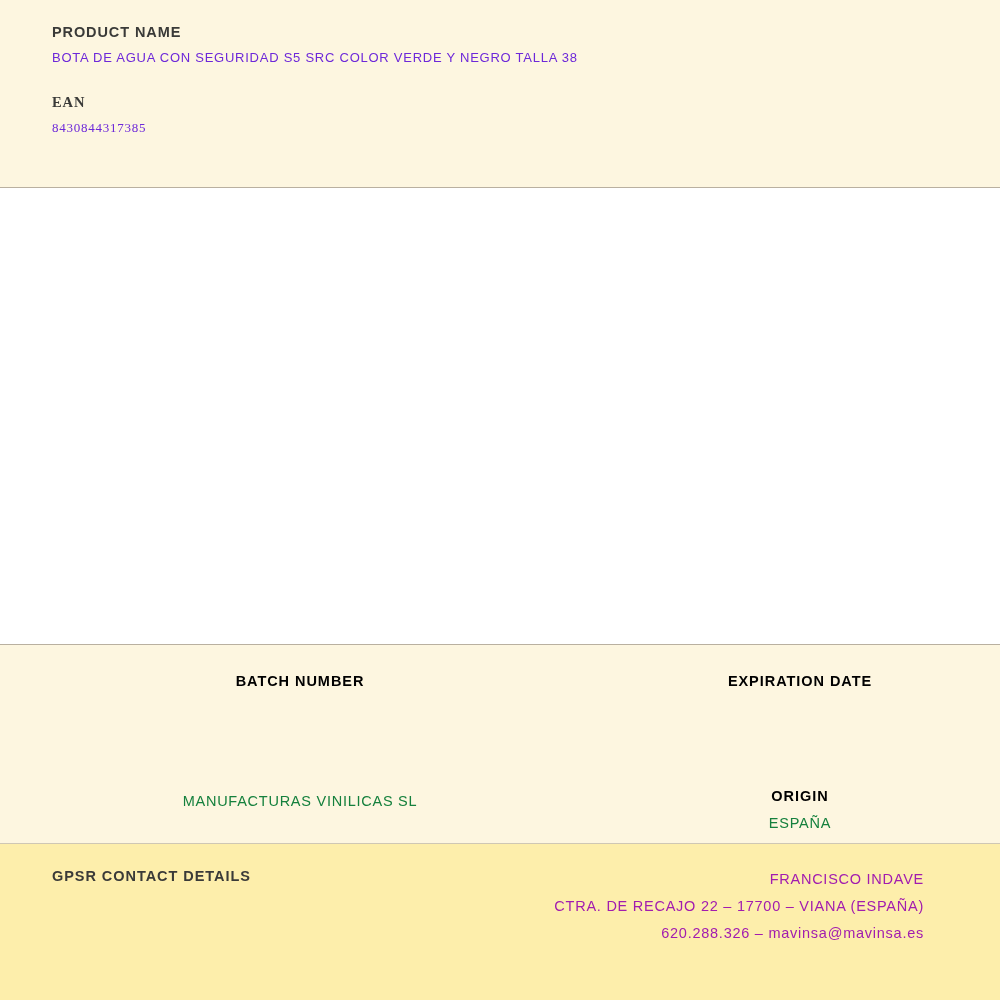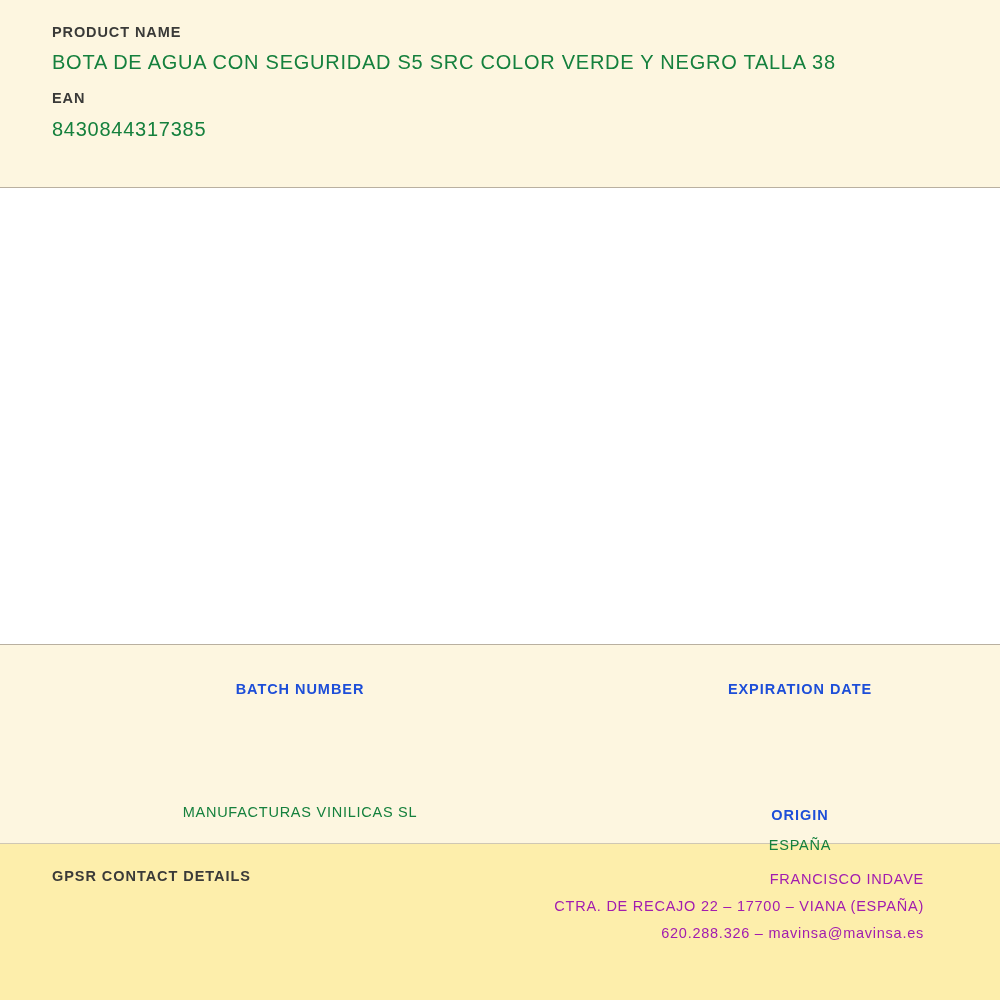--- a/index.html
+++ b/index.html
@@ -28,27 +28,27 @@
   }
   .field-label {
     font-size: 14.5px;
     font-weight: bold;
     letter-spacing: 0.9px;
     color: #3a3a38;
     margin: 0 0 9px 0;
     line-height: 1.2;
   }
   .field-value {
-    font-size: 20px;
+    font-size: 13px;
     letter-spacing: 0.75px;
-    color: #15803d;
+    color: #6d28d9;
     margin: 0;
     line-height: 1.2;
   }
-  .field-group + .field-group { margin-top: 16px; }
+  .field-group + .field-group { margin-top: 28px; font-family: Liberation Serif, serif; }
 
   
   .media-area {
     background: #ffffff;
     height: 457px;
     border-bottom: 1px solid #b9b0a0;
   }
 
   
   .attr-block {
@@ -65,23 +65,23 @@
     flex: 0 0 40%;
     text-align: center;
   }
   .attr-cell.left  { flex: 0 0 60%; }
   .attr-cell.right { flex: 0 0 40%; }
   .attr-row.first .attr-cell.left  { flex: 0 0 60%; }
   .attr-label {
     font-size: 14.5px;
     font-weight: bold;
     letter-spacing: 0.95px;
-    color: #1d4ed8;
+    color: #000000;
     line-height: 1.2;
-    margin: 12px;
+    margin: 4px;
   }
   .attr-value {
     font-size: 14.5px;
     letter-spacing: 0.75px;
     color: #15803d;
     line-height: 1.2;
     margin: 9px 0 0 0;
     min-height: 17px;
   }
   .attr-row.second { margin-top: 68px; }

